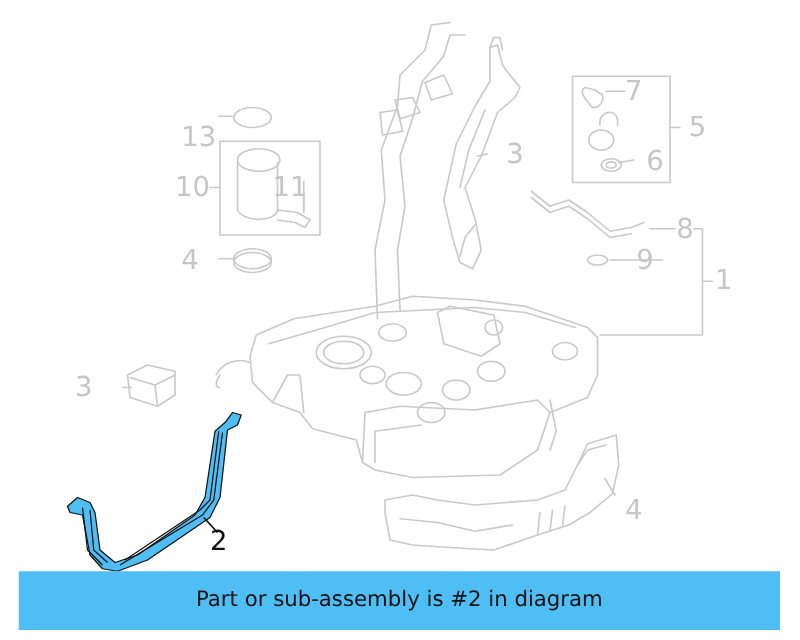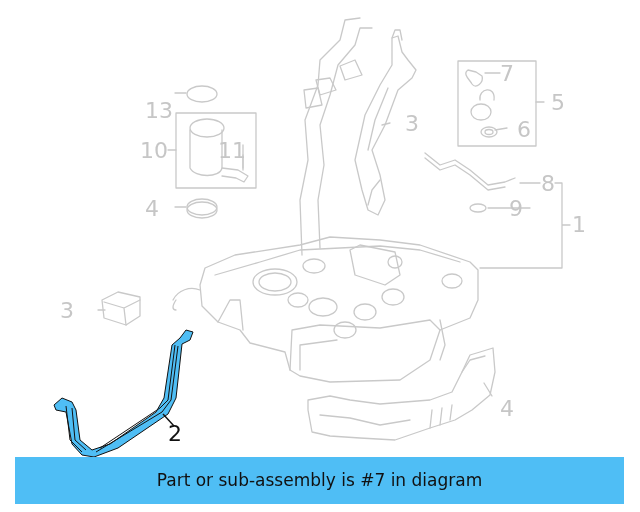--- a/index.html
+++ b/index.html
@@ -121,14 +121,14 @@
 <div class="callout" style="left:500px;top:63px;">7</div>
 <div class="callout" style="left:551px;top:92px;">5</div>
 <div class="callout" style="left:517px;top:119px;">6</div>
 <div class="callout" style="left:541px;top:173px;">8</div>
 <div class="callout" style="left:509px;top:198px;">9</div>
 <div class="callout" style="left:572px;top:214px;">1</div>
 <div class="callout" style="left:500px;top:398px;">4</div>
 <div class="callout active" style="left:168px;top:423px;">2</div>
 
 <div id="banner">
-  <span>Part or sub-assembly is #7 in diagram</span>
+  <span>Part or sub-assembly is #2 in diagram</span>
 </div>
 
 </body></html>

